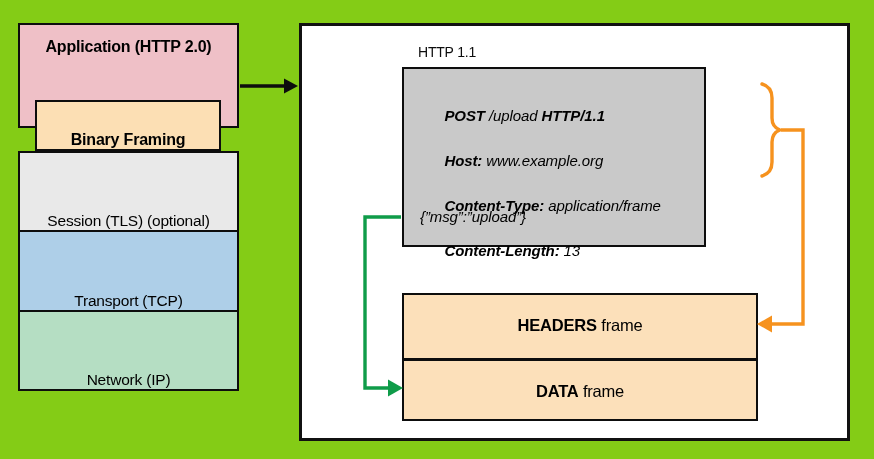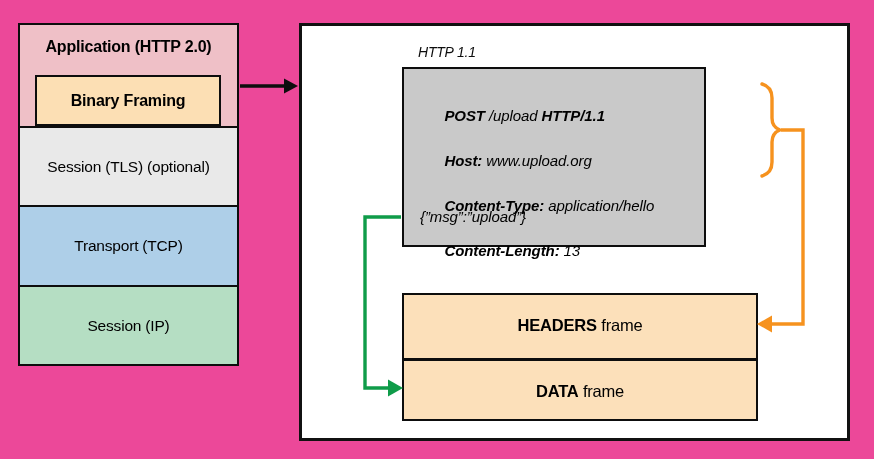--- a/index.html
+++ b/index.html
@@ -1,36 +1,36 @@
 <!DOCTYPE html>
 <html><head>
 <meta charset="utf-8">
 <style>
   html,body{margin:0;padding:0;background:#ffffff;}
   .canvas{
-    position:relative;width:874px;height:459px;background:#ec4899;overflow:hidden;
+    position:relative;width:874px;height:459px;background:#84cc16;overflow:hidden;
     font-family:"Liberation Sans",sans-serif;color:#000;
   }
   .abs{position:absolute;box-sizing:border-box;}
   .bx{border:2px solid #0d0d0d;}
-  .ctr{display:flex;align-items:center;justify-content:center;text-align:center;}
+  .ctr{display:flex;align-items:flex-end;justify-content:center;text-align:center;margin-top:25px;}
 
   
   .layer{font-size:15.5px;letter-spacing:-0.2px;}
   .layer-app{left:18px;top:23px;width:221px;height:105px;background:#efc0c7;}
   .app-label{left:0;top:13px;width:100%;font-weight:700;font-size:16px;text-align:center;}
   .layer-binary{left:15px;top:50px;width:186px;height:51px;background:#fcdfb4;font-weight:700;font-size:16px;}
   .layer-session{left:18px;top:126px;width:221px;height:81px;background:#e9e9e9;}
   .layer-transport{left:18px;top:205px;width:221px;height:82px;background:#aecfe8;}
   .layer-network{left:18px;top:285px;width:221px;height:81px;background:#b5dec3;}
 
   
   .panel{left:299px;top:23px;width:551px;height:418px;border:3px solid #111;background:#fff;}
   .panel-label{position:absolute;font-size:14px;font-weight:400;letter-spacing:-0.2px;color:#0d0d0d;}
-  .lbl-http11{left:116px;top:18px;font-style:italic;}
+  .lbl-http11{left:116px;top:18px;}
   .lbl-http20{left:116px;top:241px;margin-top:45px;}
   .request-box{left:402px;top:67px;width:304px;height:180px;background:#c9c9c9;font-style:italic;}
   .req-text{position:absolute;left:16px;top:13px;font-size:15px;line-height:22.5px;letter-spacing:-0.1px;white-space:pre;}
   .req-body{position:absolute;left:16px;top:139px;font-size:15px;letter-spacing:-0.1px;}
   .b{font-weight:700;}
   .frames-box{left:402px;top:293px;width:356px;height:128px;border:2.5px solid #0d0d0d;background:#fce0ba;}
   .frame-cell{position:absolute;left:0;width:100%;display:flex;align-items:center;justify-content:center;font-size:16.5px;letter-spacing:-0.2px;}
   .frame-headers{top:0;height:60px;}
   .frame-data{top:63px;height:60px;border-top:3px solid #0d0d0d;}
 
@@ -48,34 +48,34 @@
         <span>Binary Framing</span>
       </div>
     </div>
     <div class="abs bx ctr layer layer-transport">
       <span>Transport (TCP)</span>
     </div>
     <div class="abs bx ctr layer layer-session">
       <span>Session (TLS) (optional)</span>
     </div>
     <div class="abs bx ctr layer layer-network">
-      <span>Session (IP)</span>
+      <span>Network (IP)</span>
     </div>
   </div>
 
   <div class="abs panel">
     <div class="panel-label lbl-http11">HTTP 1.1</div>
     <div class="panel-label lbl-http20">HTTP 2.0</div>
   </div>
 
   <div class="abs bx request-box">
     <div class="req-text">
       <span class="b">POST</span><span> /upload </span><span class="b">HTTP/1.1</span><br>
-      <span class="b">Host:</span><span> www.upload.org</span><br>
-      <span class="b">Content-Type:</span><span> application/hello</span><br>
+      <span class="b">Host:</span><span> www.example.org</span><br>
+      <span class="b">Content-Type:</span><span> application/frame</span><br>
       <span class="b">Content-Length:</span><span> 13</span>
     </div>
     <div class="req-body">{”msg”:”upload”}</div>
   </div>
 
   <div class="abs frames-box">
     <div class="frame-cell frame-data">
       <span><span class="b">DATA</span><span> frame</span></span>
     </div>
     <div class="frame-cell frame-headers">

